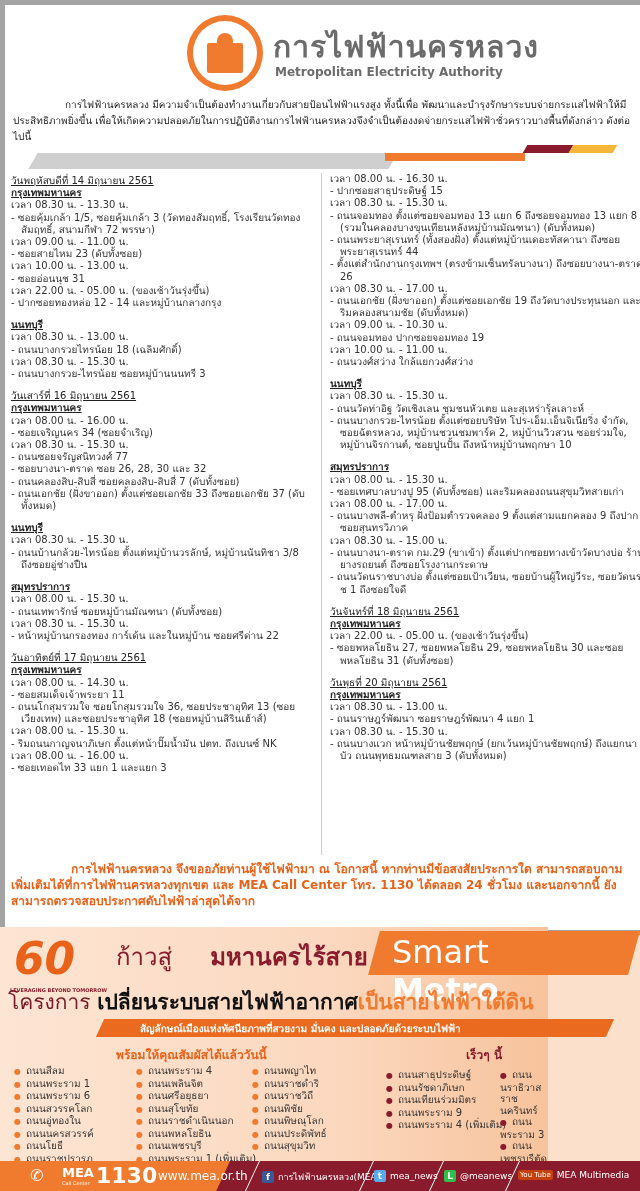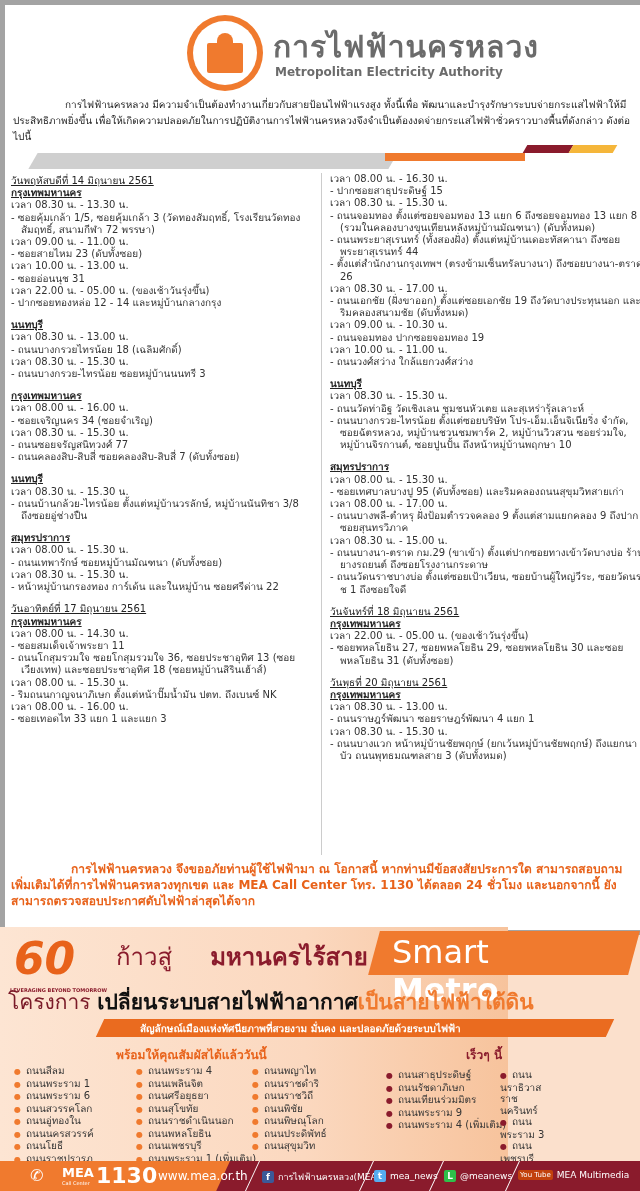--- a/index.html
+++ b/index.html
@@ -20,21 +20,21 @@
   .bar-yellow { position: absolute; left: 566px; top: 140px; width: 44px; height: 8px; background: #f5b63a; transform: skewX(-30deg); }
   .col { position: absolute; font-size: 10px; line-height: 12.2px; color: #333; }
   .col-left { left: 6px; top: 170px; width: 300px; }
   .col-right { left: 316px; top: 168px; width: 318px; border-left: 1px solid #ccc; padding-left: 8px; height: 682px; }
   .day { font-weight: normal; text-decoration: underline; color: #222; }
   .prov { font-weight: bold; text-decoration: underline; color: #222; }
   .gap { height: 10px; }
   .time, .item { display: block; }
   .item { padding-left: 10px; text-indent: -10px; }
   .notice { position: absolute; left: 6px; top: 856px; width: 624px; font-size: 12px; line-height: 16px; color: #e8621a; font-weight: bold; text-indent: 60px; }
-  .promo { position: absolute; left: 0; top: 927px; width: 508px; height: 238px; background: linear-gradient(90deg, #fde5d3 0%, #fbd8bf 60%, #f7c39c 100%); }
+  .promo { position: absolute; left: 0; top: 927px; width: 548px; height: 238px; background: linear-gradient(90deg, #fde5d3 0%, #fbd8bf 60%, #f7c39c 100%); }
   .sixty { position: absolute; left: 14px; top: 6px; font-size: 44px; font-weight: bold; color: #e8621a; font-style: italic; }
   .sixty-sub { position: absolute; left: 10px; top: 60px; font-size: 5px; color: #8a1b2c; font-weight: bold; }
   .promo-l1 { position: absolute; left: 116px; top: 10px; font-size: 24px; color: #8a1b2c; }
   .promo-l1 b { font-weight: bold; margin-left: 38px; }
   .smart { position: absolute; left: 374px; top: 4px; width: 260px; height: 44px; background: #f07a2e; transform: skewX(-15deg); }
   .smart-txt { position: absolute; left: 392px; top: 6px; font-size: 32px; color: #fff; }
   .smart-txt b { font-weight: bold; }
   .promo-l2 { position: absolute; left: 8px; top: 58px; font-size: 21px; color: #7a1a28; white-space: nowrap; }
   .promo-l2 .b { font-weight: bold; color: #111; }
   .promo-l2 .o { color: #f07a2e; font-weight: bold; }
@@ -88,26 +88,29 @@
         <div class="item">- ซอยอ่อนนุช 31</div>
         <div class="time">เวลา 22.00 น. - 05.00 น. (ของเช้าวันรุ่งขึ้น)</div>
         <div class="item">- ปากซอยทองหล่อ 12 - 14 และหมู่บ้านกลางกรุง</div>
         <div class="gap"></div>
         <div class="prov">นนทบุรี</div>
         <div class="time">เวลา 08.30 น. - 13.00 น.</div>
         <div class="item">- ถนนบางกรวยไทรน้อย 18 (เฉลิมศักดิ์)</div>
         <div class="time">เวลา 08.30 น. - 15.30 น.</div>
         <div class="item">- ถนนบางกรวย-ไทรน้อย ซอยหมู่บ้านนนทรี 3</div>
         <div class="gap"></div>
+        <div class="day">วันเสาร์ที่ 16 มิถุนายน 2561</div>
         <div class="prov">กรุงเทพมหานคร</div>
         <div class="time">เวลา 08.00 น. - 16.00 น.</div>
         <div class="item">- ซอยเจริญนคร 34 (ซอยจำเริญ)</div>
         <div class="time">เวลา 08.30 น. - 15.30 น.</div>
         <div class="item">- ถนนซอยจรัญสนิทวงศ์ 77</div>
+        <div class="item">- ซอยบางนา-ตราด ซอย 26, 28, 30 และ 32</div>
         <div class="item">- ถนนคลองสิบ-สิบสี่ ซอยคลองสิบ-สิบสี่ 7 (ดับทั้งซอย)</div>
+        <div class="item">- ถนนเอกชัย (ฝั่งขาออก) ตั้งแต่ซอยเอกชัย 33 ถึงซอยเอกชัย 37 (ดับทั้งหมด)</div>
         <div class="gap"></div>
         <div class="prov">นนทบุรี</div>
         <div class="time">เวลา 08.30 น. - 15.30 น.</div>
         <div class="item">- ถนนบ้านกล้วย-ไทรน้อย ตั้งแต่หมู่บ้านวรลักษ์, หมู่บ้านนันทิชา 3/8 ถึงซอยอู่ช่างปืน</div>
         <div class="gap"></div>
         <div class="prov">สมุทรปราการ</div>
         <div class="time">เวลา 08.00 น. - 15.30 น.</div>
         <div class="item">- ถนนเทพารักษ์ ซอยหมู่บ้านมัณฑนา (ดับทั้งซอย)</div>
         <div class="time">เวลา 08.30 น. - 15.30 น.</div>
         <div class="item">- หน้าหมู่บ้านกรองทอง การ์เด้น และในหมู่บ้าน ซอยศรีด่าน 22</div>

